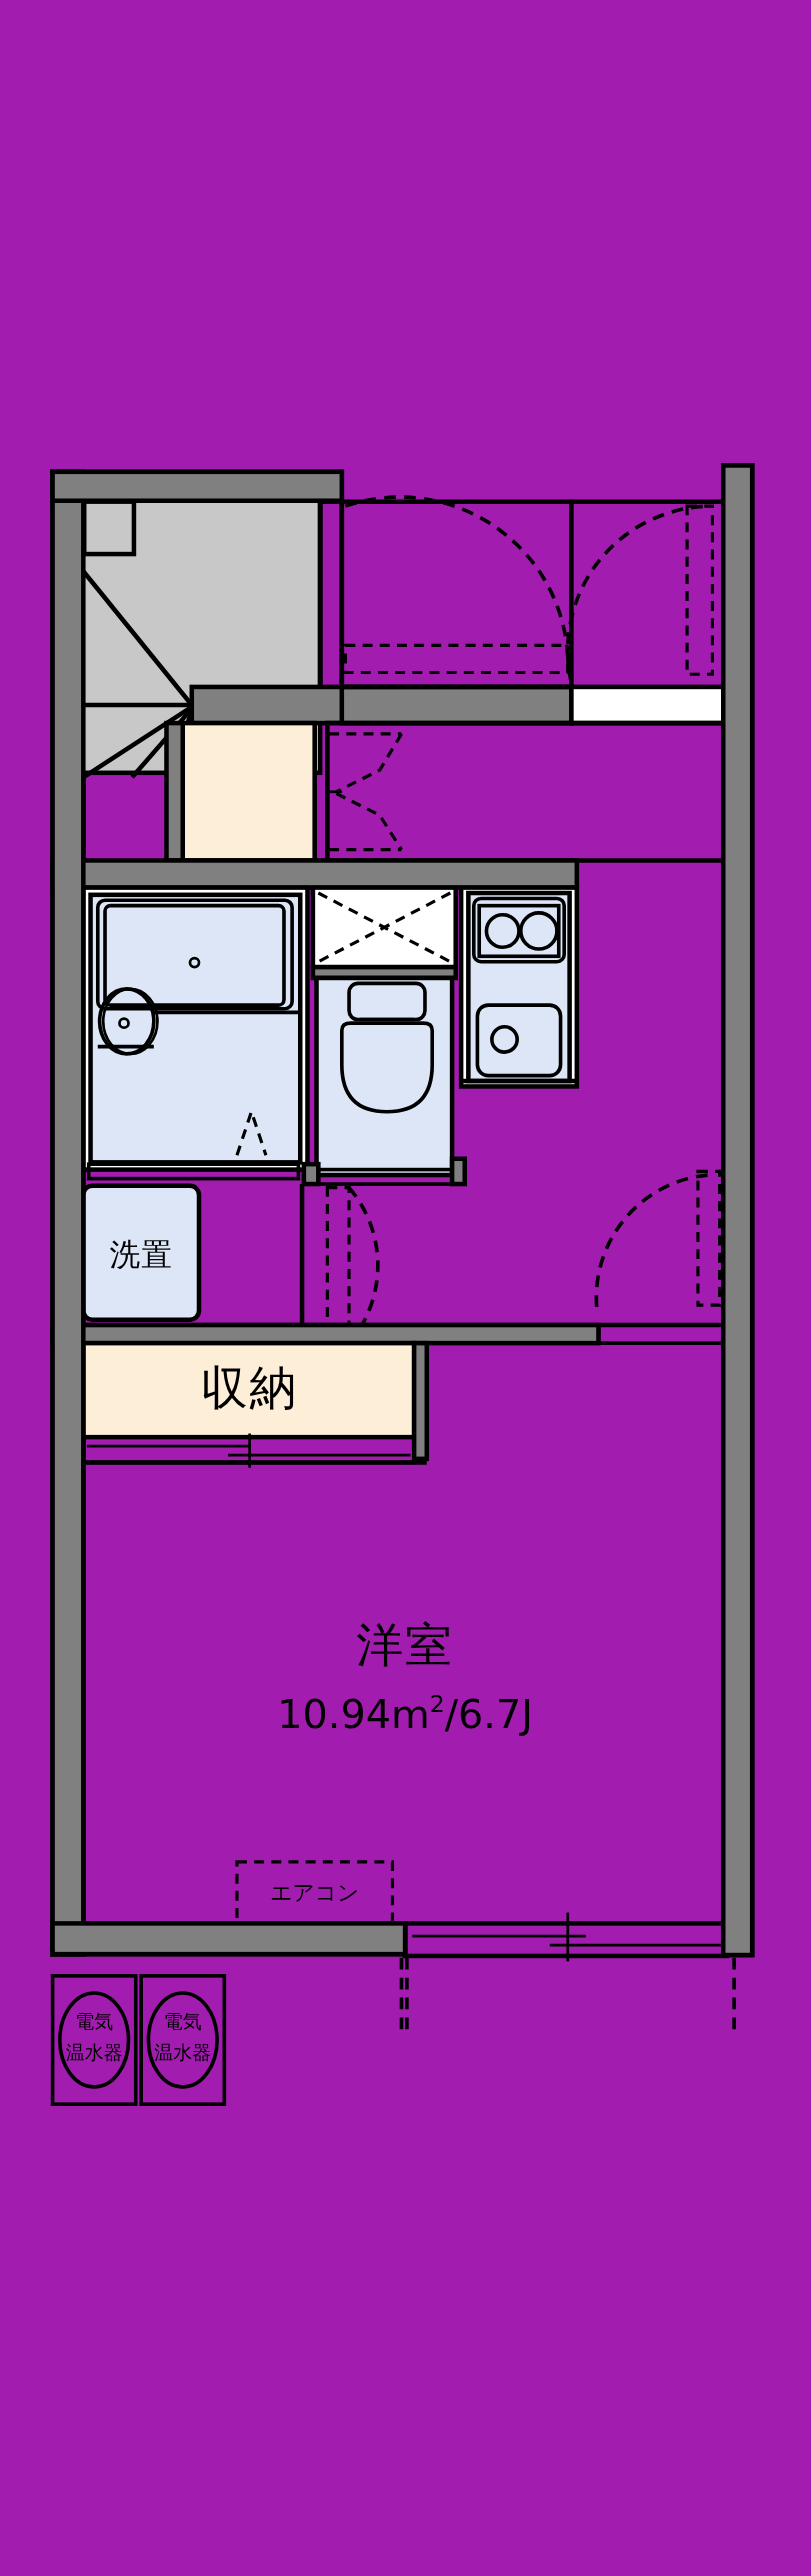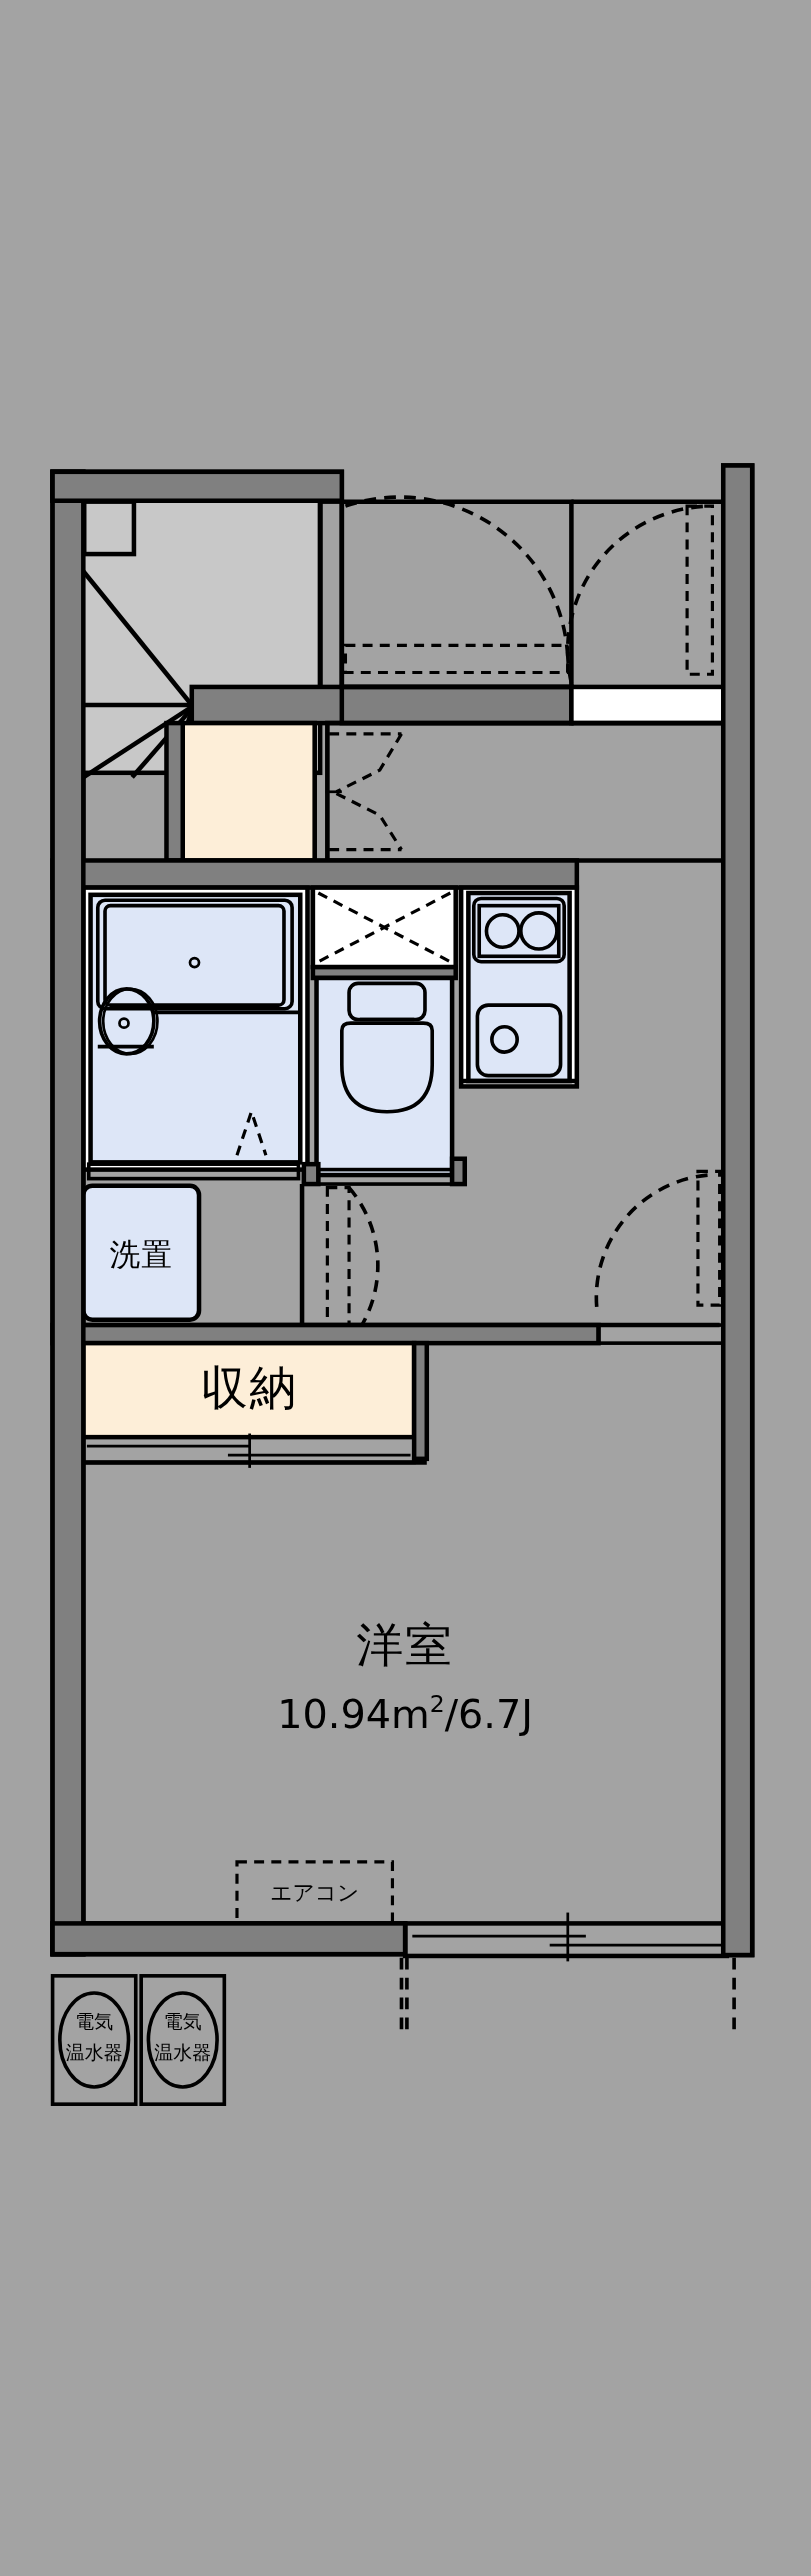--- a/index.html
+++ b/index.html
@@ -10,21 +10,21 @@
   body {
     width: 812px;
     height: 2576px;
     font-family: "Liberation Sans", sans-serif;
     overflow: hidden;
   }
   #floorplan-root {
     position: relative;
     width: 812px;
     height: 2576px;
-    background: #a3a3a3;
+    background: #a21caf;
   }
   svg#plan {
     display: block;
     width: 812px;
     height: 2576px;
   }
   .wall-thick { fill: #808080; stroke: #000000; stroke-width: 5; }
   .wall-inner { fill: #ffffff; stroke: #000000; stroke-width: 5; }
   .room-white { fill: #ffffff; stroke: #000000; stroke-width: 5; }
   .stair-fill { fill: #c8c8c8; stroke: #000000; stroke-width: 5; }

